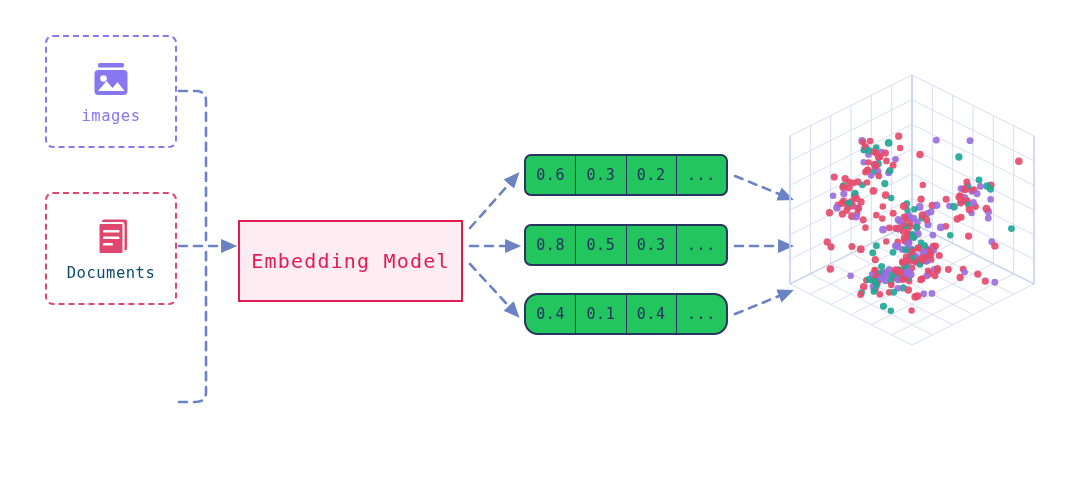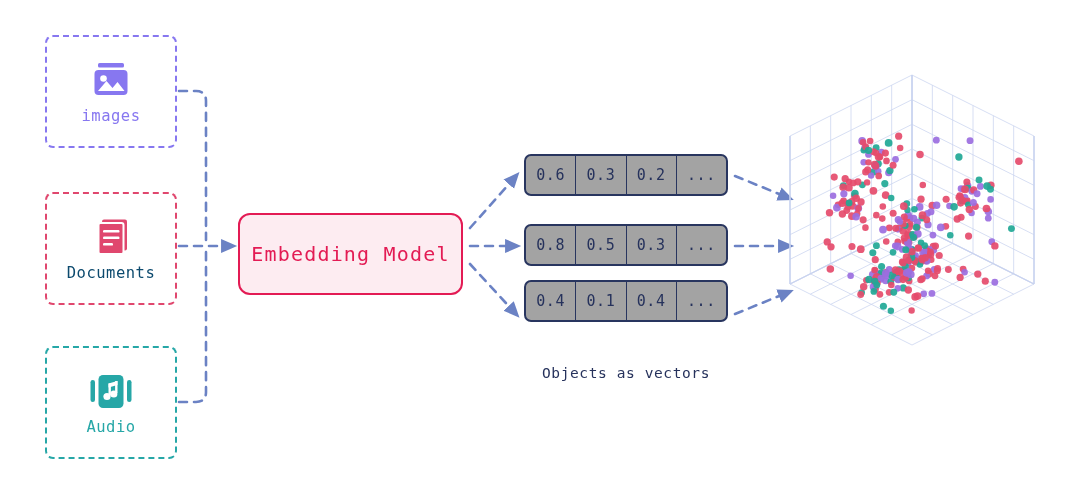--- a/index.html
+++ b/index.html
@@ -55,55 +55,55 @@
     font-family: "DejaVu Sans Mono", monospace;
   }
   .src-box.images    .src-label { color: #8777f0; }
   .src-box.documents .src-label { color: #0c4a6e; }
   .src-box.audio     .src-label { color: #26a7a7; }
 
   
   .model-box {
     position: absolute;
     left: 238px;
-    top: 213px;
+    top: 220px;
     width: 225px;
     height: 82px;
     box-sizing: border-box;
     border: 2px solid #e8days;
     border: 2px solid #e31b54;
     background: #fdecf1;
-    border-radius: 12px;
+    border-radius: 0;
     display: flex;
     align-items: center;
     justify-content: center;
   }
   .model-label {
     color: #e31b54;
     font-size: 20px;
     letter-spacing: 1.2px;
     font-family: "DejaVu Sans Mono", monospace;
   }
 
   
   .vec-row {
     position: absolute;
     left: 524px;
     width: 204px;
     height: 42px;
     box-sizing: border-box;
     border: 2px solid #28355f;
-    background: #a3a3a3;
+    background: #22c55e;
     border-radius: 7px;
     display: flex;
     overflow: hidden;
   }
   .vec-row.r0 { top: 154px; }
   .vec-row.r1 { top: 224px; }
-  .vec-row.r2 { top: 280px; }
+  .vec-row.r2 { top: 293px; border-radius: 14px; }
 
   .vec-cell {
     flex: 1 1 0;
     display: flex;
     align-items: center;
     justify-content: center;
     font-size: 15px;
     color: #26325c;
     border-right: 1.6px solid #28355f;
     font-family: "DejaVu Sans Mono", monospace;
@@ -556,35 +556,20 @@
         <rect x="14" y="4.5" width="25" height="31" rx="2" fill="#e0476e"></rect>
         <rect x="10.5" y="8" width="25" height="31" rx="2" fill="#e0476e" stroke="#ffffff" stroke-width="2"></rect>
         <rect x="15" y="15" width="16.5" height="2.6" rx="1.2" fill="#ffffff"></rect>
         <rect x="15" y="21.5" width="16.5" height="2.6" rx="1.2" fill="#ffffff"></rect>
         <rect x="15" y="28" width="10" height="2.6" rx="1.2" fill="#ffffff"></rect>
       </svg>
     </span>
     <span class="src-label">Documents</span>
   </div>
 
-  <div class="src-box audio">
-    <span class="src-icon">
-      <svg viewBox="0 0 46 46" width="46" height="46">
-        <rect x="2.5" y="11" width="4.5" height="22" rx="2.2" fill="#26a7a7"></rect>
-        <rect x="39" y="11" width="4.5" height="22" rx="2.2" fill="#26a7a7"></rect>
-        <rect x="10.5" y="6" width="25" height="33" rx="4.5" fill="#26a7a7"></rect>
-        <path d="M20.5 14.5 L29.5 12 L29.5 16 L20.5 18.5 Z" fill="#ffffff"></path>
-        <rect x="20.5" y="14.5" width="2.4" height="12" fill="#ffffff"></rect>
-        <rect x="27.1" y="12" width="2.4" height="12" fill="#ffffff"></rect>
-        <circle cx="19" cy="27.5" r="3.6" fill="#ffffff"></circle>
-        <circle cx="25.8" cy="25" r="3.6" fill="#ffffff"></circle>
-      </svg>
-    </span>
-    <span class="src-label">Audio</span>
-  </div>
 
   <div class="model-box">
     <span class="model-label">Embedding Model</span>
   </div>
 
   <div class="vec-row r0">
     <span class="vec-cell">0.6</span>
     <span class="vec-cell">0.3</span>
     <span class="vec-cell">0.2</span>
     <span class="vec-cell">...</span>
@@ -595,15 +580,14 @@
     <span class="vec-cell">0.3</span>
     <span class="vec-cell">...</span>
   </div>
   <div class="vec-row r2">
     <span class="vec-cell">0.4</span>
     <span class="vec-cell">0.1</span>
     <span class="vec-cell">0.4</span>
     <span class="vec-cell">...</span>
   </div>
 
-  <div class="vec-caption">Objects as vectors</div>
 
 </div>
 
 </body></html>

